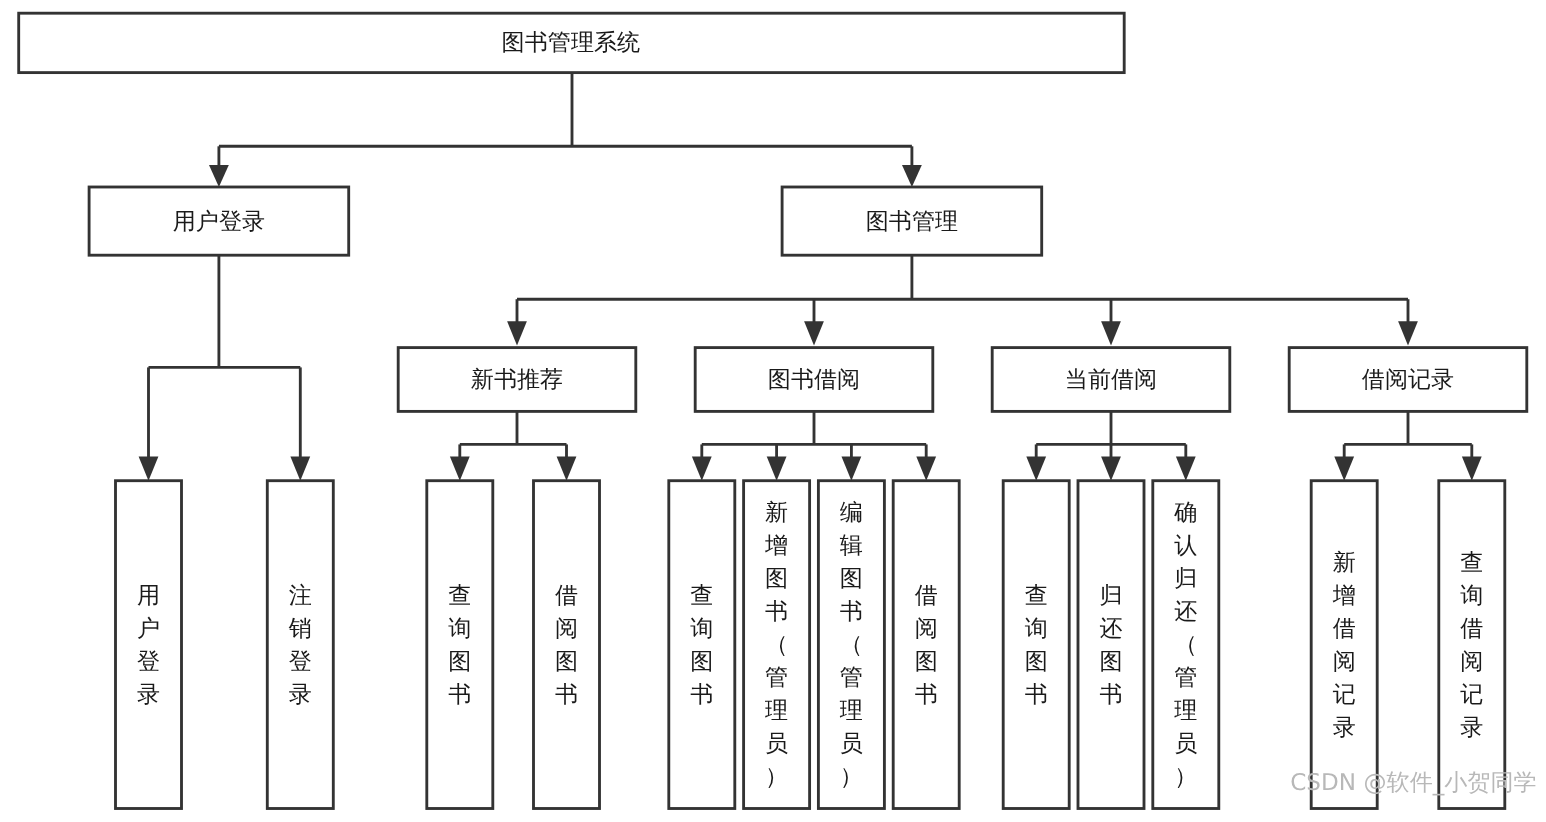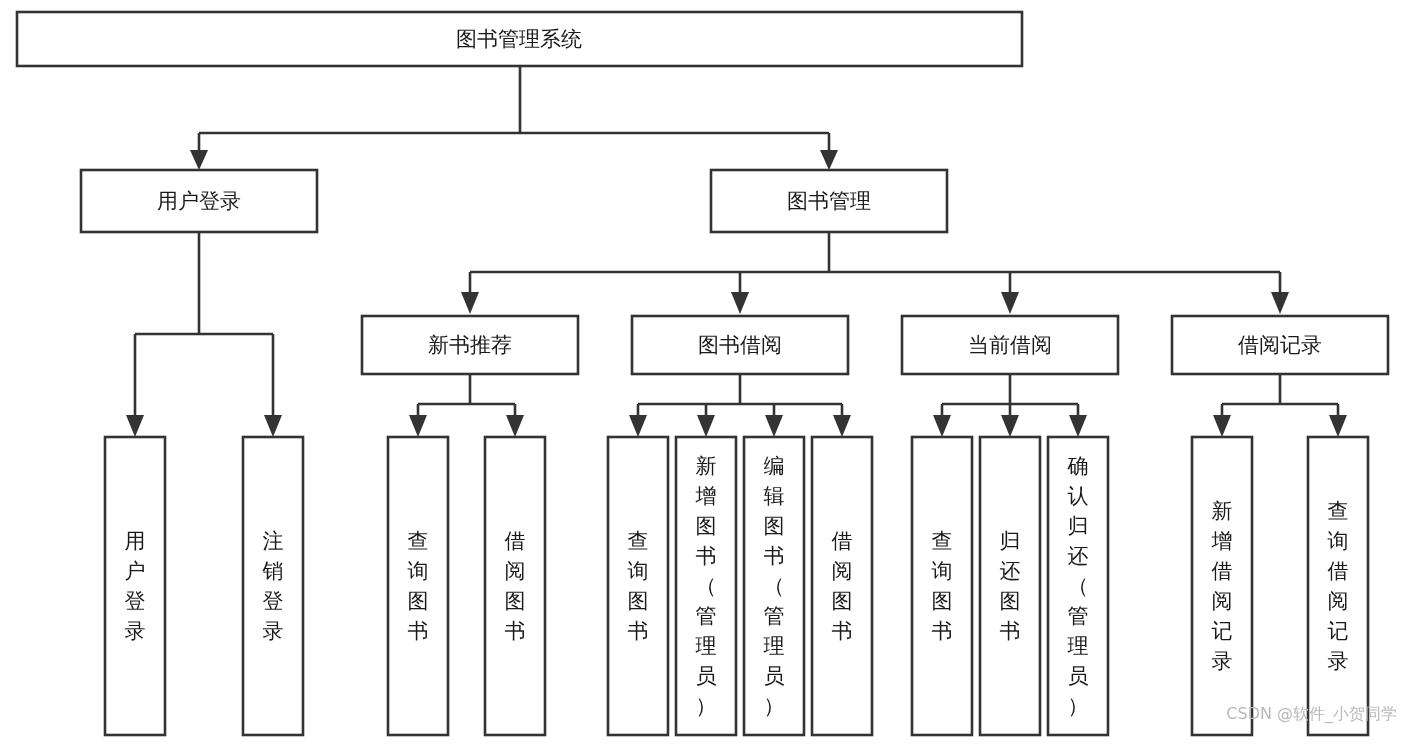--- a/index.html
+++ b/index.html
@@ -51,21 +51,21 @@
     stroke-linecap: butt;
   }
   .arrow-head {
     fill: #333333;
   }
   .watermark {
     position: absolute;
     right: 8px;
     bottom: 6px;
     font-family: "DejaVu Sans", "Liberation Sans", sans-serif;
-    font-size: 16px;
+    font-size: 21px;
     color: #b8b8b8;
     white-space: nowrap;
     user-select: none;
     margin-left: 32px;
   }
 </style>
 </head>
 <body>
 
 <div id="diagram-root">

